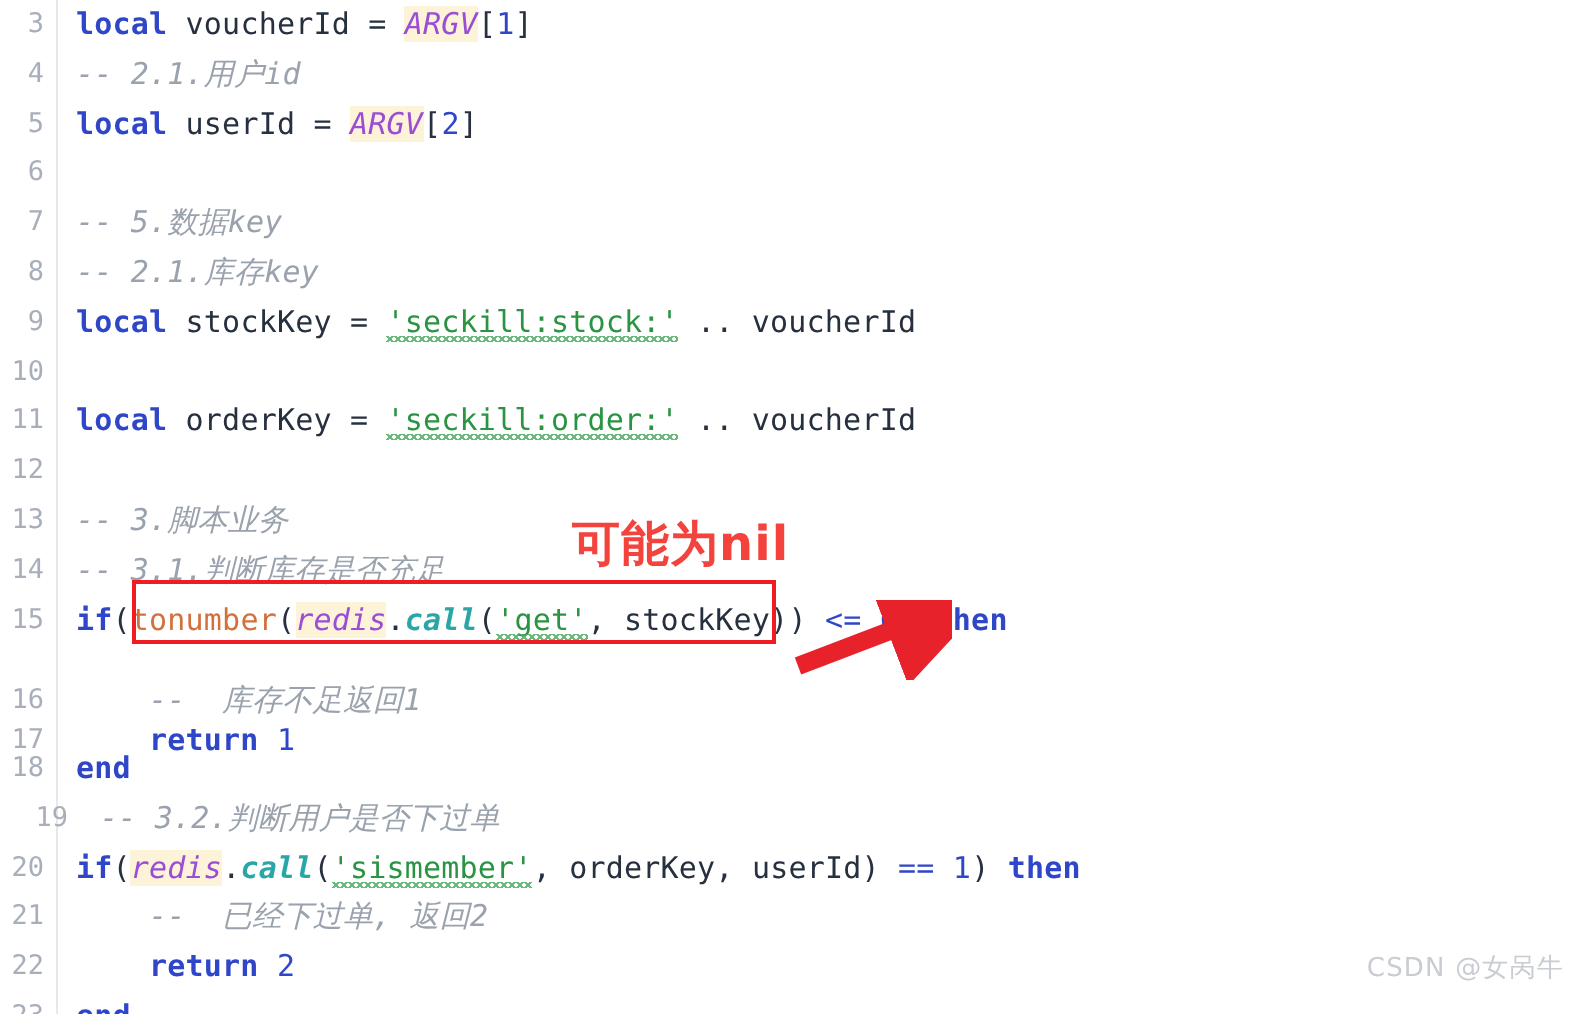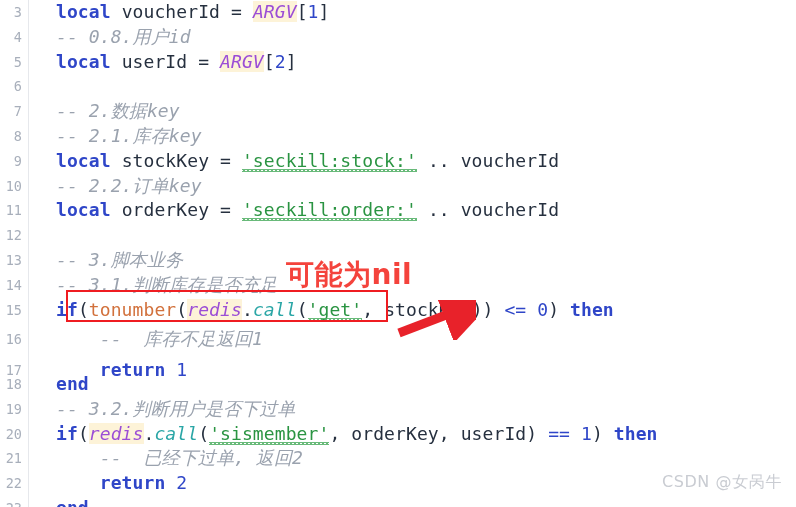--- a/index.html
+++ b/index.html
@@ -59,23 +59,22 @@
     font-size: 13.5px;
     font-family: "DejaVu Sans Mono", "Liberation Mono", monospace;
   }
 
   .ltext {
     position: absolute;
     left: 38px;
     top: 0;
     white-space: pre;
     color: #26303f;
-    font-size: 18px;
+    font-size: 15px;
     letter-spacing: 0.1px;
-    margin-left: 18px;
   }
 
   
   .kw      { color: #2f46c8; font-weight: 700; }
   .ident   { color: #26303f; }
   .glob    { color: #9b4dd6; font-style: italic; background: #fdf3d8; }
   .num     { color: #2f46c8; }
   .punc    { color: #26303f; }
   .paren   { color: #26303f; }
   .str     { color: #2a9442; position: relative; }
@@ -86,113 +85,112 @@
     height: 3px;
     background-image:
       linear-gradient(135deg, transparent 40%, #4fae63 40%, #4fae63 60%, transparent 60%),
       linear-gradient(45deg, transparent 40%, #4fae63 40%, #4fae63 60%, transparent 60%);
     background-size: 4px 3px;
     background-repeat: repeat-x;
     opacity: .85;
   }
   .cmt     { color: #9aa2ae; font-style: italic; }
   .fn      { color: #d2713c; }
-  .mth     { color: #2aa6a6; font-style: italic; }
+  .mth     { color: #2aa6a6; font-style: italic; font-weight: bold; }
   .op      { color: #2f46c8; }
 
   
   #anno-box {
     position: absolute;
     left: 66px;
     top: 290px;
     width: 322px;
     height: 32px;
     border: 2px solid #ef1c21;
     box-sizing: border-box;
     pointer-events: none;
   }
   #anno-label {
     position: absolute;
     left: 286px;
     top: 256px;
     color: #f4433c;
     font-family: "DejaVu Sans", "Liberation Sans", sans-serif;
-    font-size: 28px;
+    font-size: 24px;
     font-weight: 600;
     letter-spacing: 0.5px;
     white-space: nowrap;
   }
   #anno-arrow {
     position: absolute;
     left: 396px;
     top: 300px;
     width: 80px;
     height: 40px;
     pointer-events: none;
   }
 
   
   #watermark {
     position: absolute;
     right: 14px;
     bottom: 14px;
     color: #c9ccd2;
     font-family: "DejaVu Sans", "Liberation Sans", sans-serif;
-    font-size: 16px;
+    font-size: 13px;
     letter-spacing: 0.6px;
     white-space: nowrap;
   }
 </style>
 </head>
 <body>
 
 <div id="editor">
 
   <div class="gutter-rule"></div>
 
   <div class="code-lines">
 
     <div class="line" style="top:0px;position:absolute;left:0;width:796px">
       <span class="lno">3</span>
       <span class="ltext"><span class="kw">local</span> <span class="ident">voucherId</span> <span class="punc">=</span> <span class="glob">ARGV</span><span class="punc">[</span><span class="num">1</span><span class="punc">]</span></span>
     </div>
 
     <div class="line" style="top:24.8px;position:absolute;left:0;width:796px">
       <span class="lno">4</span>
-      <span class="ltext cmt">-- 0.8.用户id</span>
+      <span class="ltext cmt">-- 2.1.用户id</span>
     </div>
 
     <div class="line" style="top:49.6px;position:absolute;left:0;width:796px">
       <span class="lno">5</span>
       <span class="ltext"><span class="kw">local</span> <span class="ident">userId</span> <span class="punc">=</span> <span class="glob">ARGV</span><span class="punc">[</span><span class="num">2</span><span class="punc">]</span></span>
     </div>
 
     <div class="line" style="top:74.4px;position:absolute;left:0;width:796px">
       <span class="lno">6</span>
       <span class="ltext"></span>
     </div>
 
     <div class="line" style="top:99.2px;position:absolute;left:0;width:796px">
       <span class="lno">7</span>
-      <span class="ltext cmt">-- 2.数据key</span>
+      <span class="ltext cmt">-- 5.数据key</span>
     </div>
 
     <div class="line" style="top:124px;position:absolute;left:0;width:796px">
       <span class="lno">8</span>
       <span class="ltext cmt">-- 2.1.库存key</span>
     </div>
 
     <div class="line" style="top:148.8px;position:absolute;left:0;width:796px">
       <span class="lno">9</span>
       <span class="ltext"><span class="kw">local</span> <span class="ident">stockKey</span> <span class="punc">=</span> <span class="str">'seckill:stock:'</span> <span class="punc">..</span> <span class="ident">voucherId</span></span>
     </div>
 
     <div class="line" style="top:173.6px;position:absolute;left:0;width:652px">
       <span class="lno">10</span>
-      <span class="ltext cmt">-- 2.2.订单key</span>
     </div>
 
     <div class="line" style="top:198.4px;position:absolute;left:0;width:796px">
       <span class="lno">11</span>
       <span class="ltext"><span class="kw">local</span> <span class="ident">orderKey</span> <span class="punc">=</span> <span class="str">'seckill:order:'</span> <span class="punc">..</span> <span class="ident">voucherId</span></span>
     </div>
 
     <div class="line" style="top:223.2px;position:absolute;left:0;width:796px">
       <span class="lno">12</span>
       <span class="ltext"></span>
@@ -206,36 +204,36 @@
     <div class="line" style="top:272.8px;position:absolute;left:0;width:632px">
       <span class="lno">14</span>
       <span class="ltext cmt">-- 3.1.判断库存是否充足</span>
     </div>
 
     <div class="line" style="top:297.6px;position:absolute;left:0;width:728px">
       <span class="lno">15</span>
       <span class="ltext"><span class="kw">if</span><span class="paren">(</span><span class="fn">tonumber</span><span class="paren">(</span><span class="glob">redis</span><span class="punc">.</span><span class="mth">call</span><span class="paren">(</span><span class="str">'get'</span><span class="punc">,</span> <span class="ident">stockKey</span><span class="paren">)</span><span class="paren">)</span> <span class="op">&lt;=</span> <span class="num">0</span><span class="paren">)</span> <span class="kw">then</span></span>
     </div>
 
-    <div class="line" style="top:327px;position:absolute;left:0;width:796px">
+    <div class="line" style="top:338px;position:absolute;left:0;width:796px">
       <span class="lno">16</span>
       <span class="ltext cmt">    --  库存不足返回1</span>
     </div>
 
     <div class="line" style="top:358px;position:absolute;left:0;width:736px">
       <span class="lno">17</span>
       <span class="ltext">    <span class="kw">return</span> <span class="num">1</span></span>
     </div>
 
     <div class="line" style="top:372px;position:absolute;left:0;width:796px">
       <span class="lno">18</span>
       <span class="ltext"><span class="kw">end</span></span>
     </div>
 
-    <div class="line" style="top:396.8px;position:absolute;left:0;width:732px">
+    <div class="line" style="top:396.8px;position:absolute;left:12px;width:732px">
       <span class="lno">19</span>
       <span class="ltext cmt">-- 3.2.判断用户是否下过单</span>
     </div>
 
     <div class="line" style="top:421.6px;position:absolute;left:0;width:728px">
       <span class="lno">20</span>
       <span class="ltext"><span class="kw">if</span><span class="paren">(</span><span class="glob">redis</span><span class="punc">.</span><span class="mth">call</span><span class="paren">(</span><span class="str">'sismember'</span><span class="punc">,</span> <span class="ident">orderKey</span><span class="punc">,</span> <span class="ident">userId</span><span class="paren">)</span> <span class="op">==</span> <span class="num">1</span><span class="paren">)</span> <span class="kw">then</span></span>
     </div>
 
     <div class="line" style="top:446.4px;position:absolute;left:0;width:637px">

